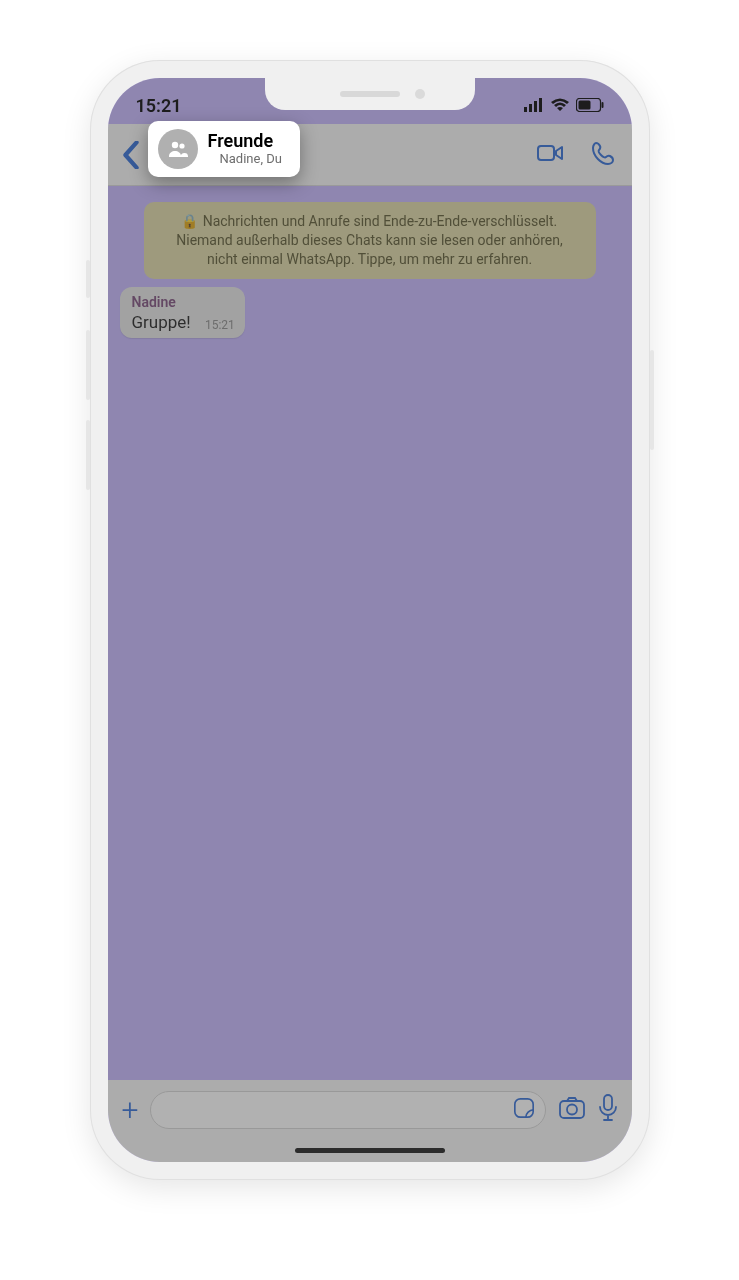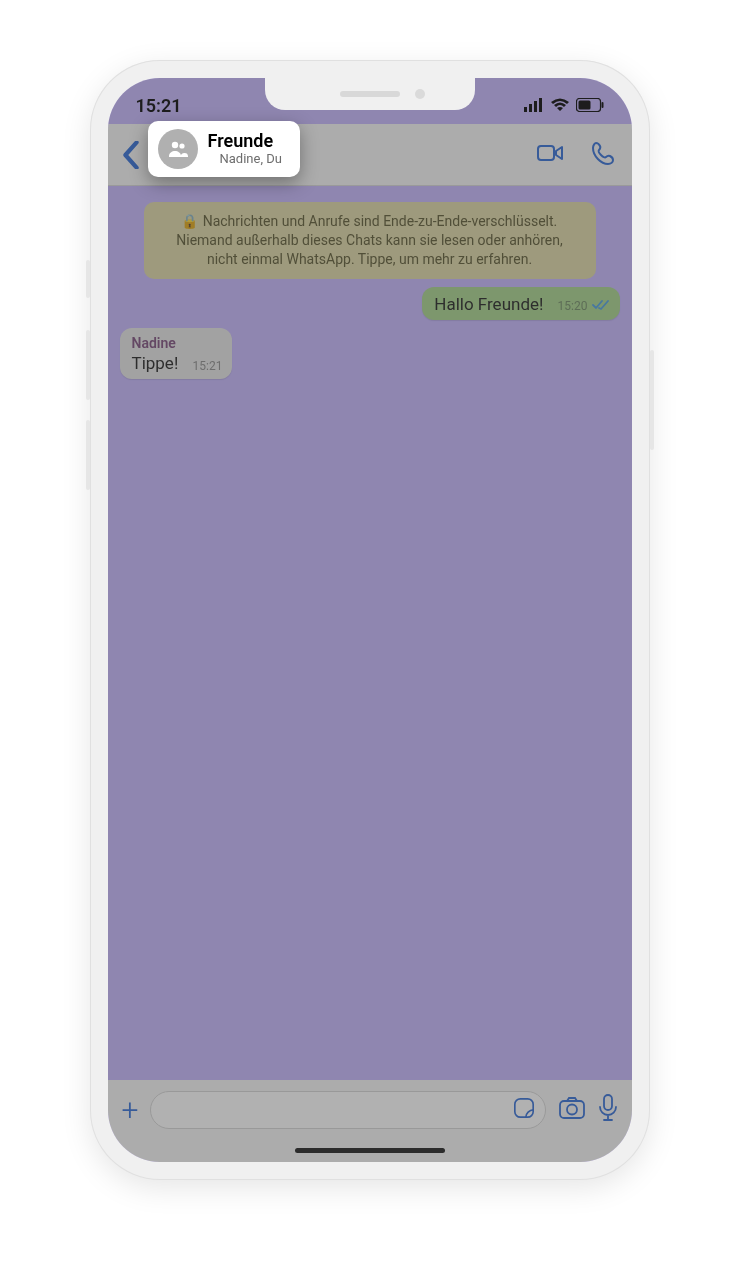--- a/index.html
+++ b/index.html
@@ -273,38 +273,25 @@
         </span>
       </div>
     </div>
 
     <div class="chat-body">
       <div class="enc-box">
         <span>🔒</span>
         <span>Nachrichten und Anrufe sind Ende-zu-Ende-verschlüsselt. Niemand außerhalb dieses Chats kann sie lesen oder anhören, nicht einmal WhatsApp. Tippe, um mehr zu erfahren.</span>
       </div>
 
-      <div class="msg-row out">
-        <div class="bubble out">
-          <span>Hallo Freunde!</span>
-          <span class="meta">
-            <span>15:20</span>
-            <span class="checks">
-              <svg width="18" height="12" viewBox="0 0 18 12">
-                  <path d="M1 6l3 3 6-7M7 9l2 1 7-8" stroke="#4a9de0" stroke-width="1.8" fill="none" stroke-linecap="round"></path>
-                </svg>
-            </span>
-          </span>
-        </div>
-      </div>
 
       <div class="msg-row in">
         <div class="bubble in">
           <span class="sender-name">Nadine</span>
-          <span>Tippe!</span>
+          <span>Gruppe!</span>
           <span class="meta in">
             <span>15:21</span>
           </span>
         </div>
       </div>
     </div>
 
     <div class="input-bar">
       <span class="plus-btn">+</span>
       <div class="text-field" placeholder="">

